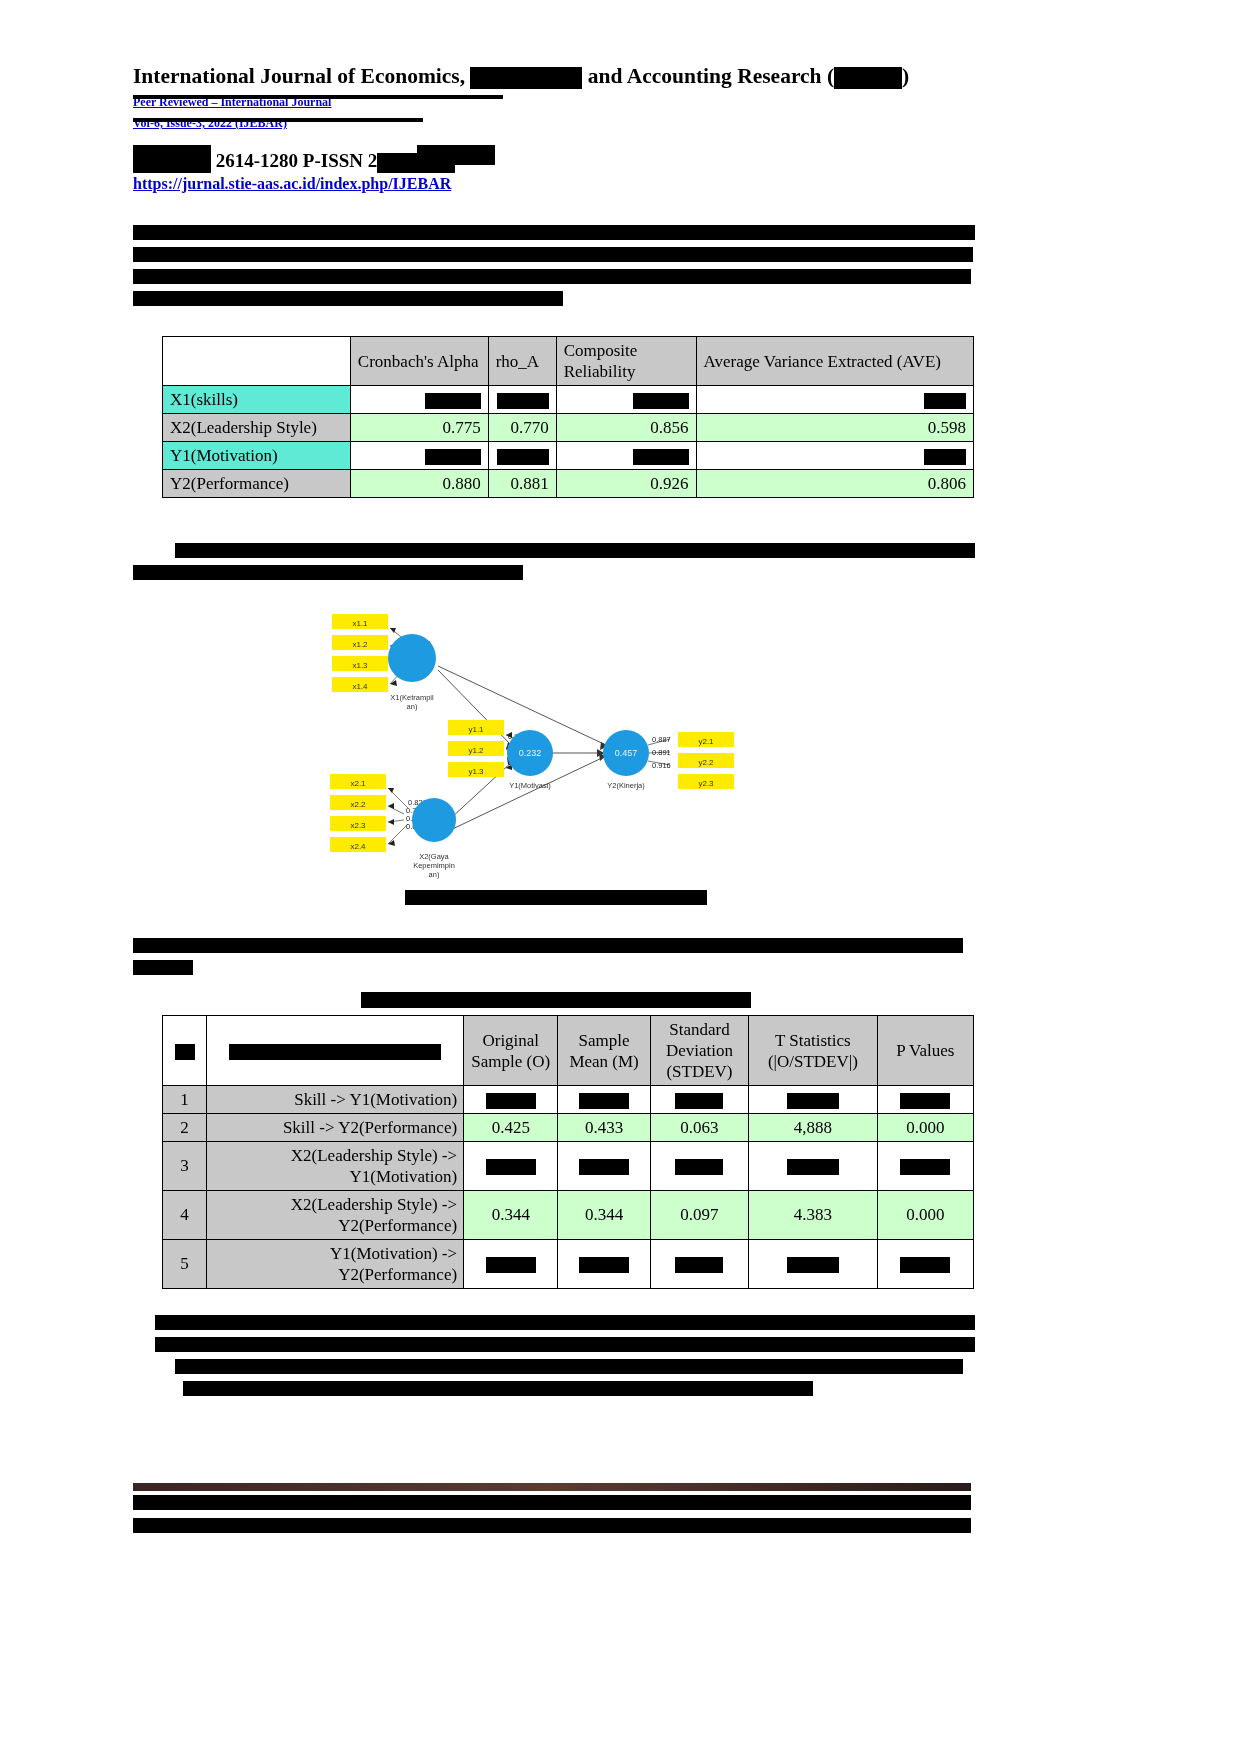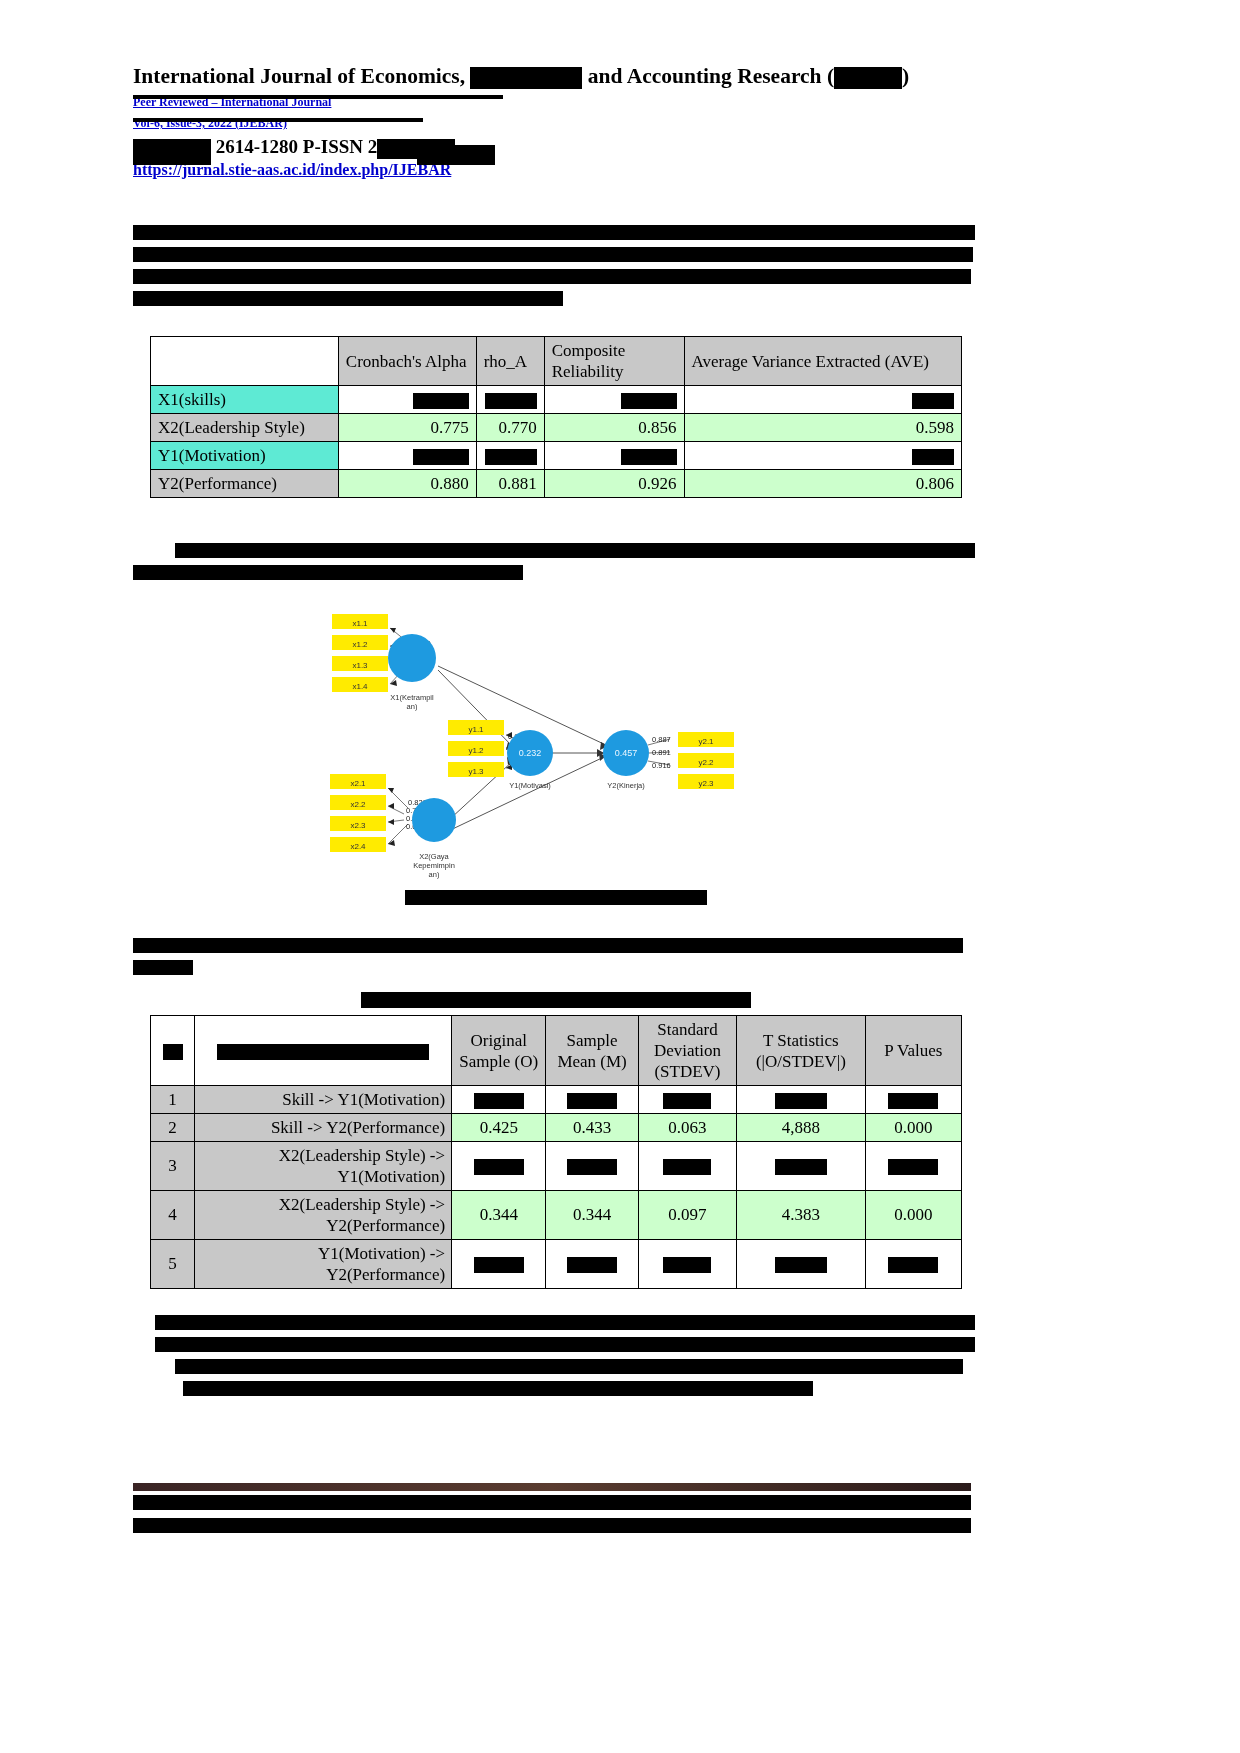--- a/index.html
+++ b/index.html
@@ -27,36 +27,37 @@
   }
   .hdr-link {
     color:#0000cd; text-decoration:underline; font-weight:bold;
     font-size:12px; line-height:22px; display:block;
     white-space:nowrap;
     font-family:"Liberation Serif", serif;
   }
   .hdr-issn {
     font-size:19px; font-weight:bold; color:#000; line-height:26px;
     white-space:nowrap;
+    margin-top:14px;
   }
   .hdr-url {
     color:#0000cd; text-decoration:underline; font-weight:bold;
     font-size:16px; line-height:20px; white-space:nowrap; display:block;
   }
 
   
   .bk { position:absolute; background:#000; }
   .lnkbk { position:absolute; background:#000; }
 
   
   .para-block { position:absolute; }
   .rline { background:#000; height:15px; margin-bottom:7px; }
 
   
-  table { border-collapse:collapse; }
+  table { border-collapse:collapse;margin-left:12px; }
   .tbl1 {
     position:absolute; left:150px; top:336px; width:812px;
     font-size:17px; color:#000;
   }
   .tbl1 td, .tbl1 th {
     border:1px solid #000; padding:3px 7px; vertical-align:middle;
   }
   .tbl1 .hdrcell { background:#c8c8c8; text-align:left; font-weight:normal; line-height:21px; }
   .tbl1 .corner { background:#ffffff; }
   .tbl1 .rowlbl { background:#5eead4; text-align:left; line-height:21px; }

